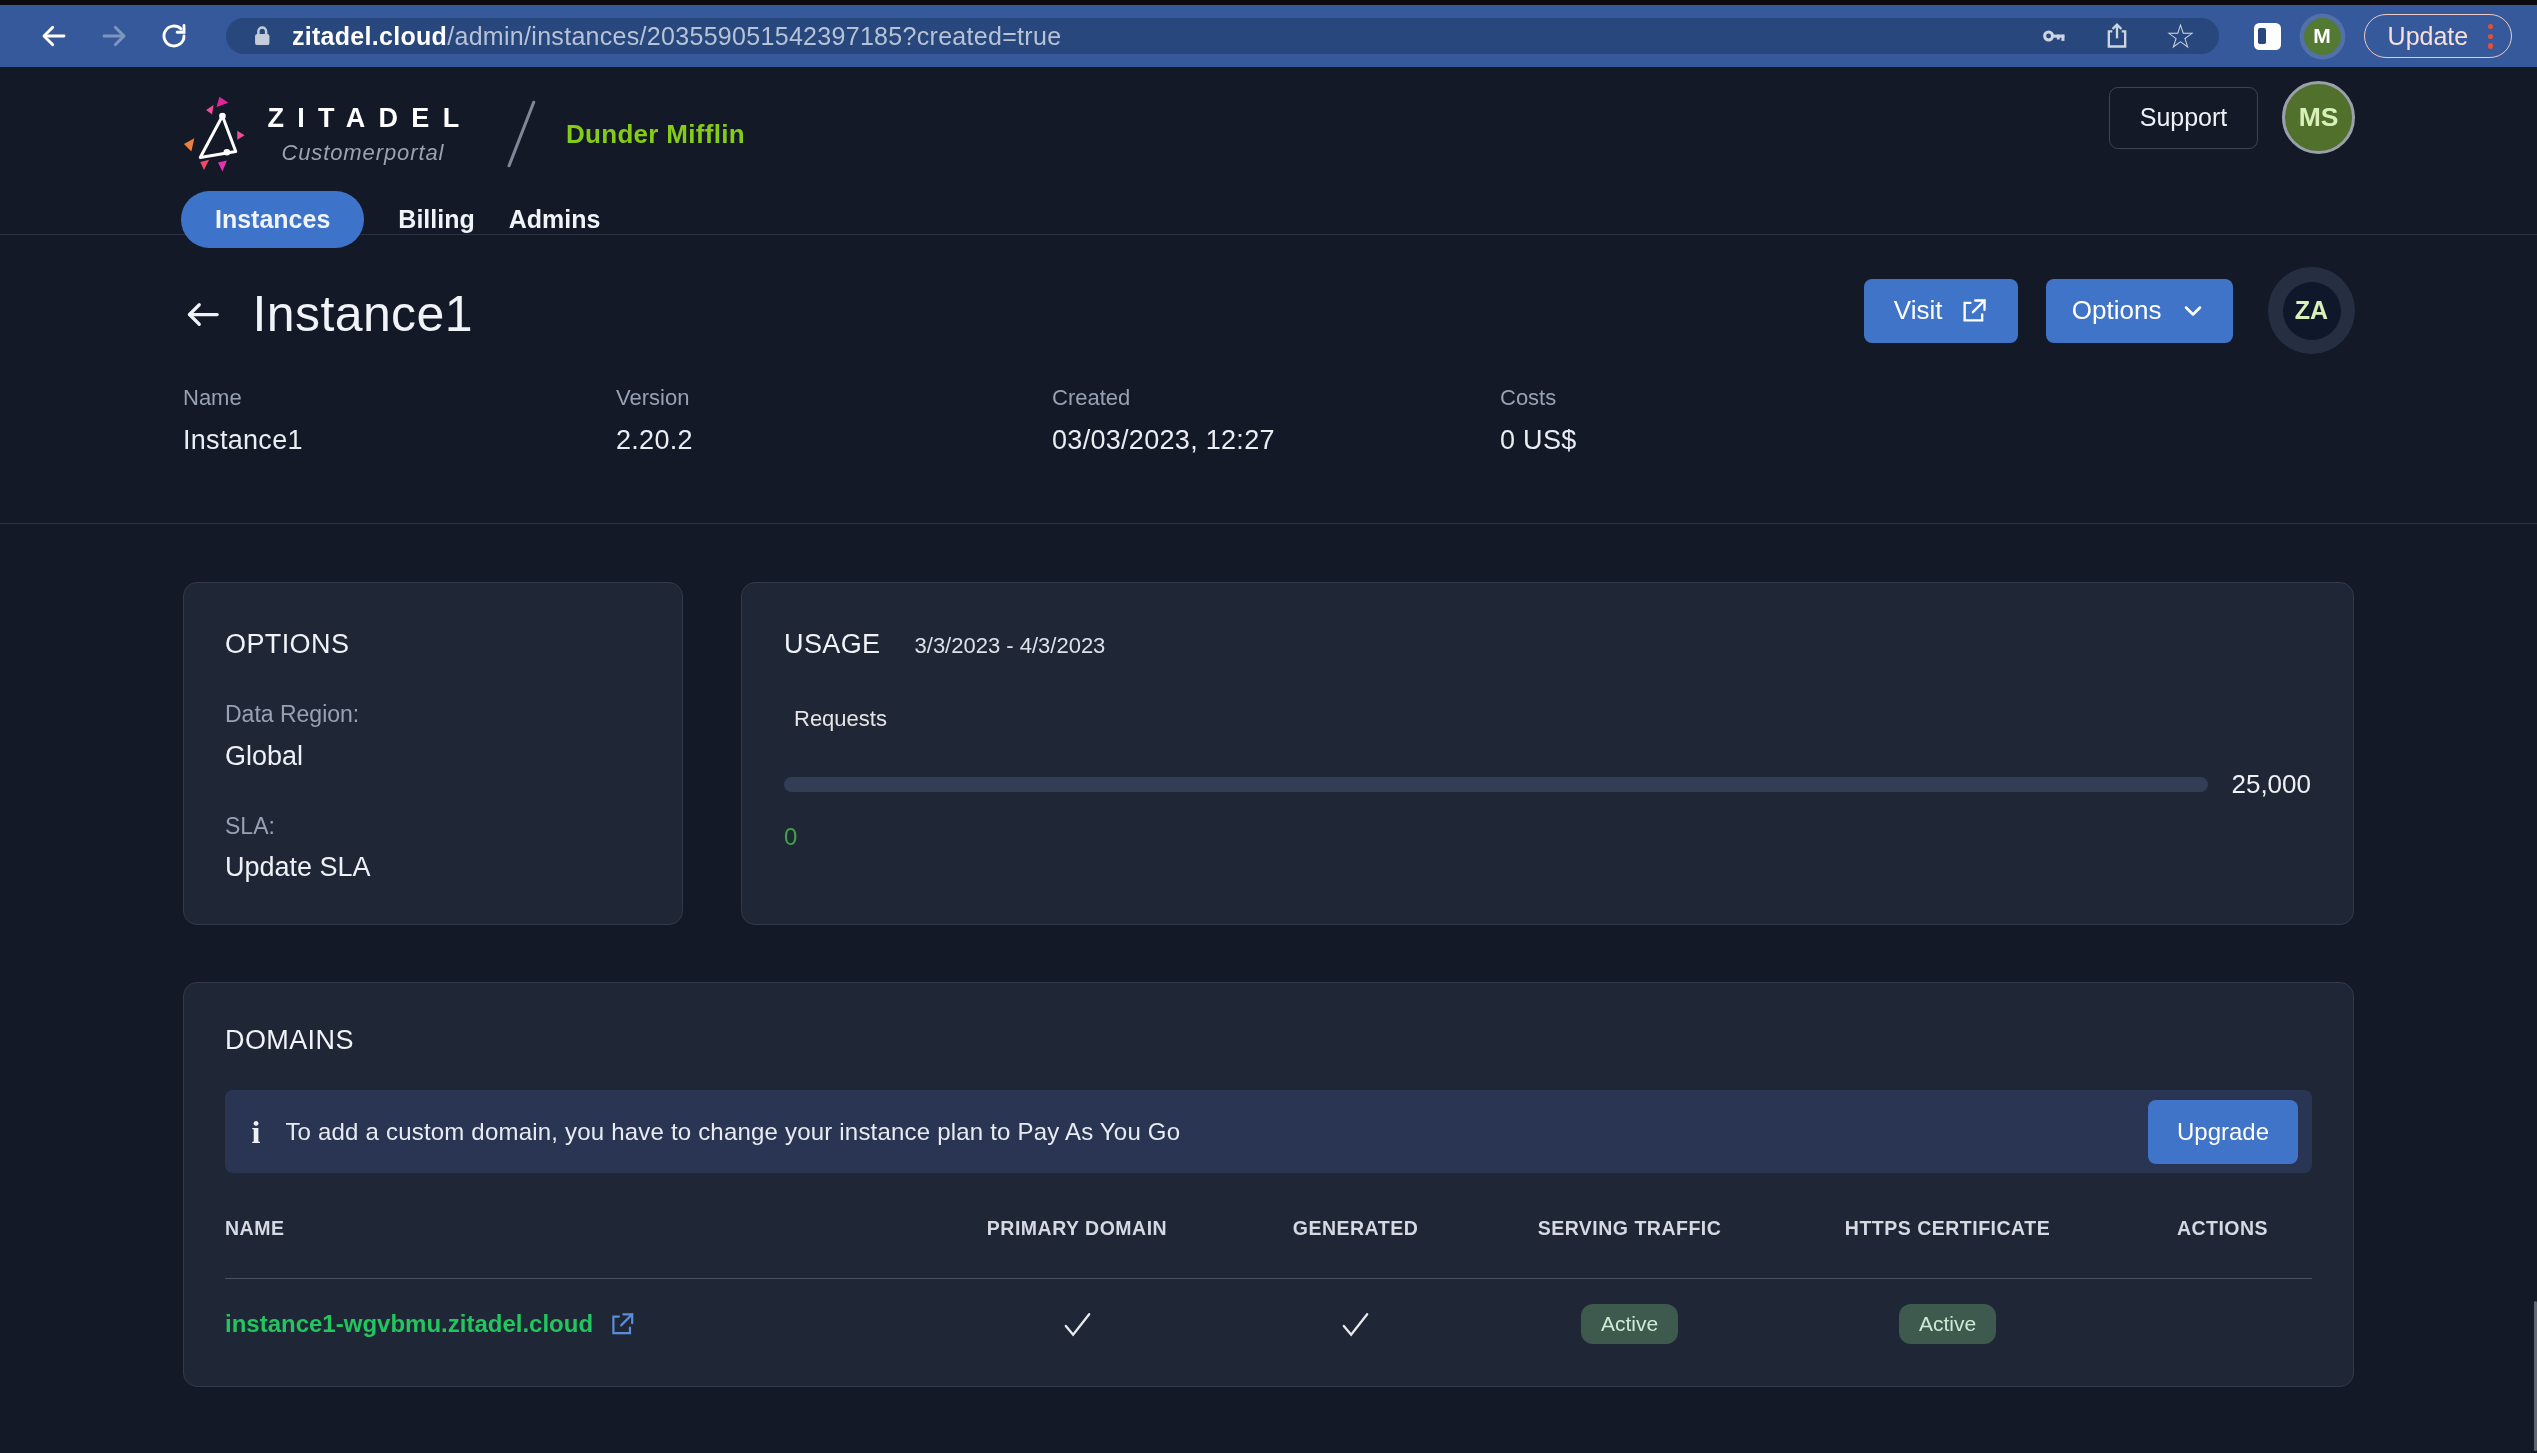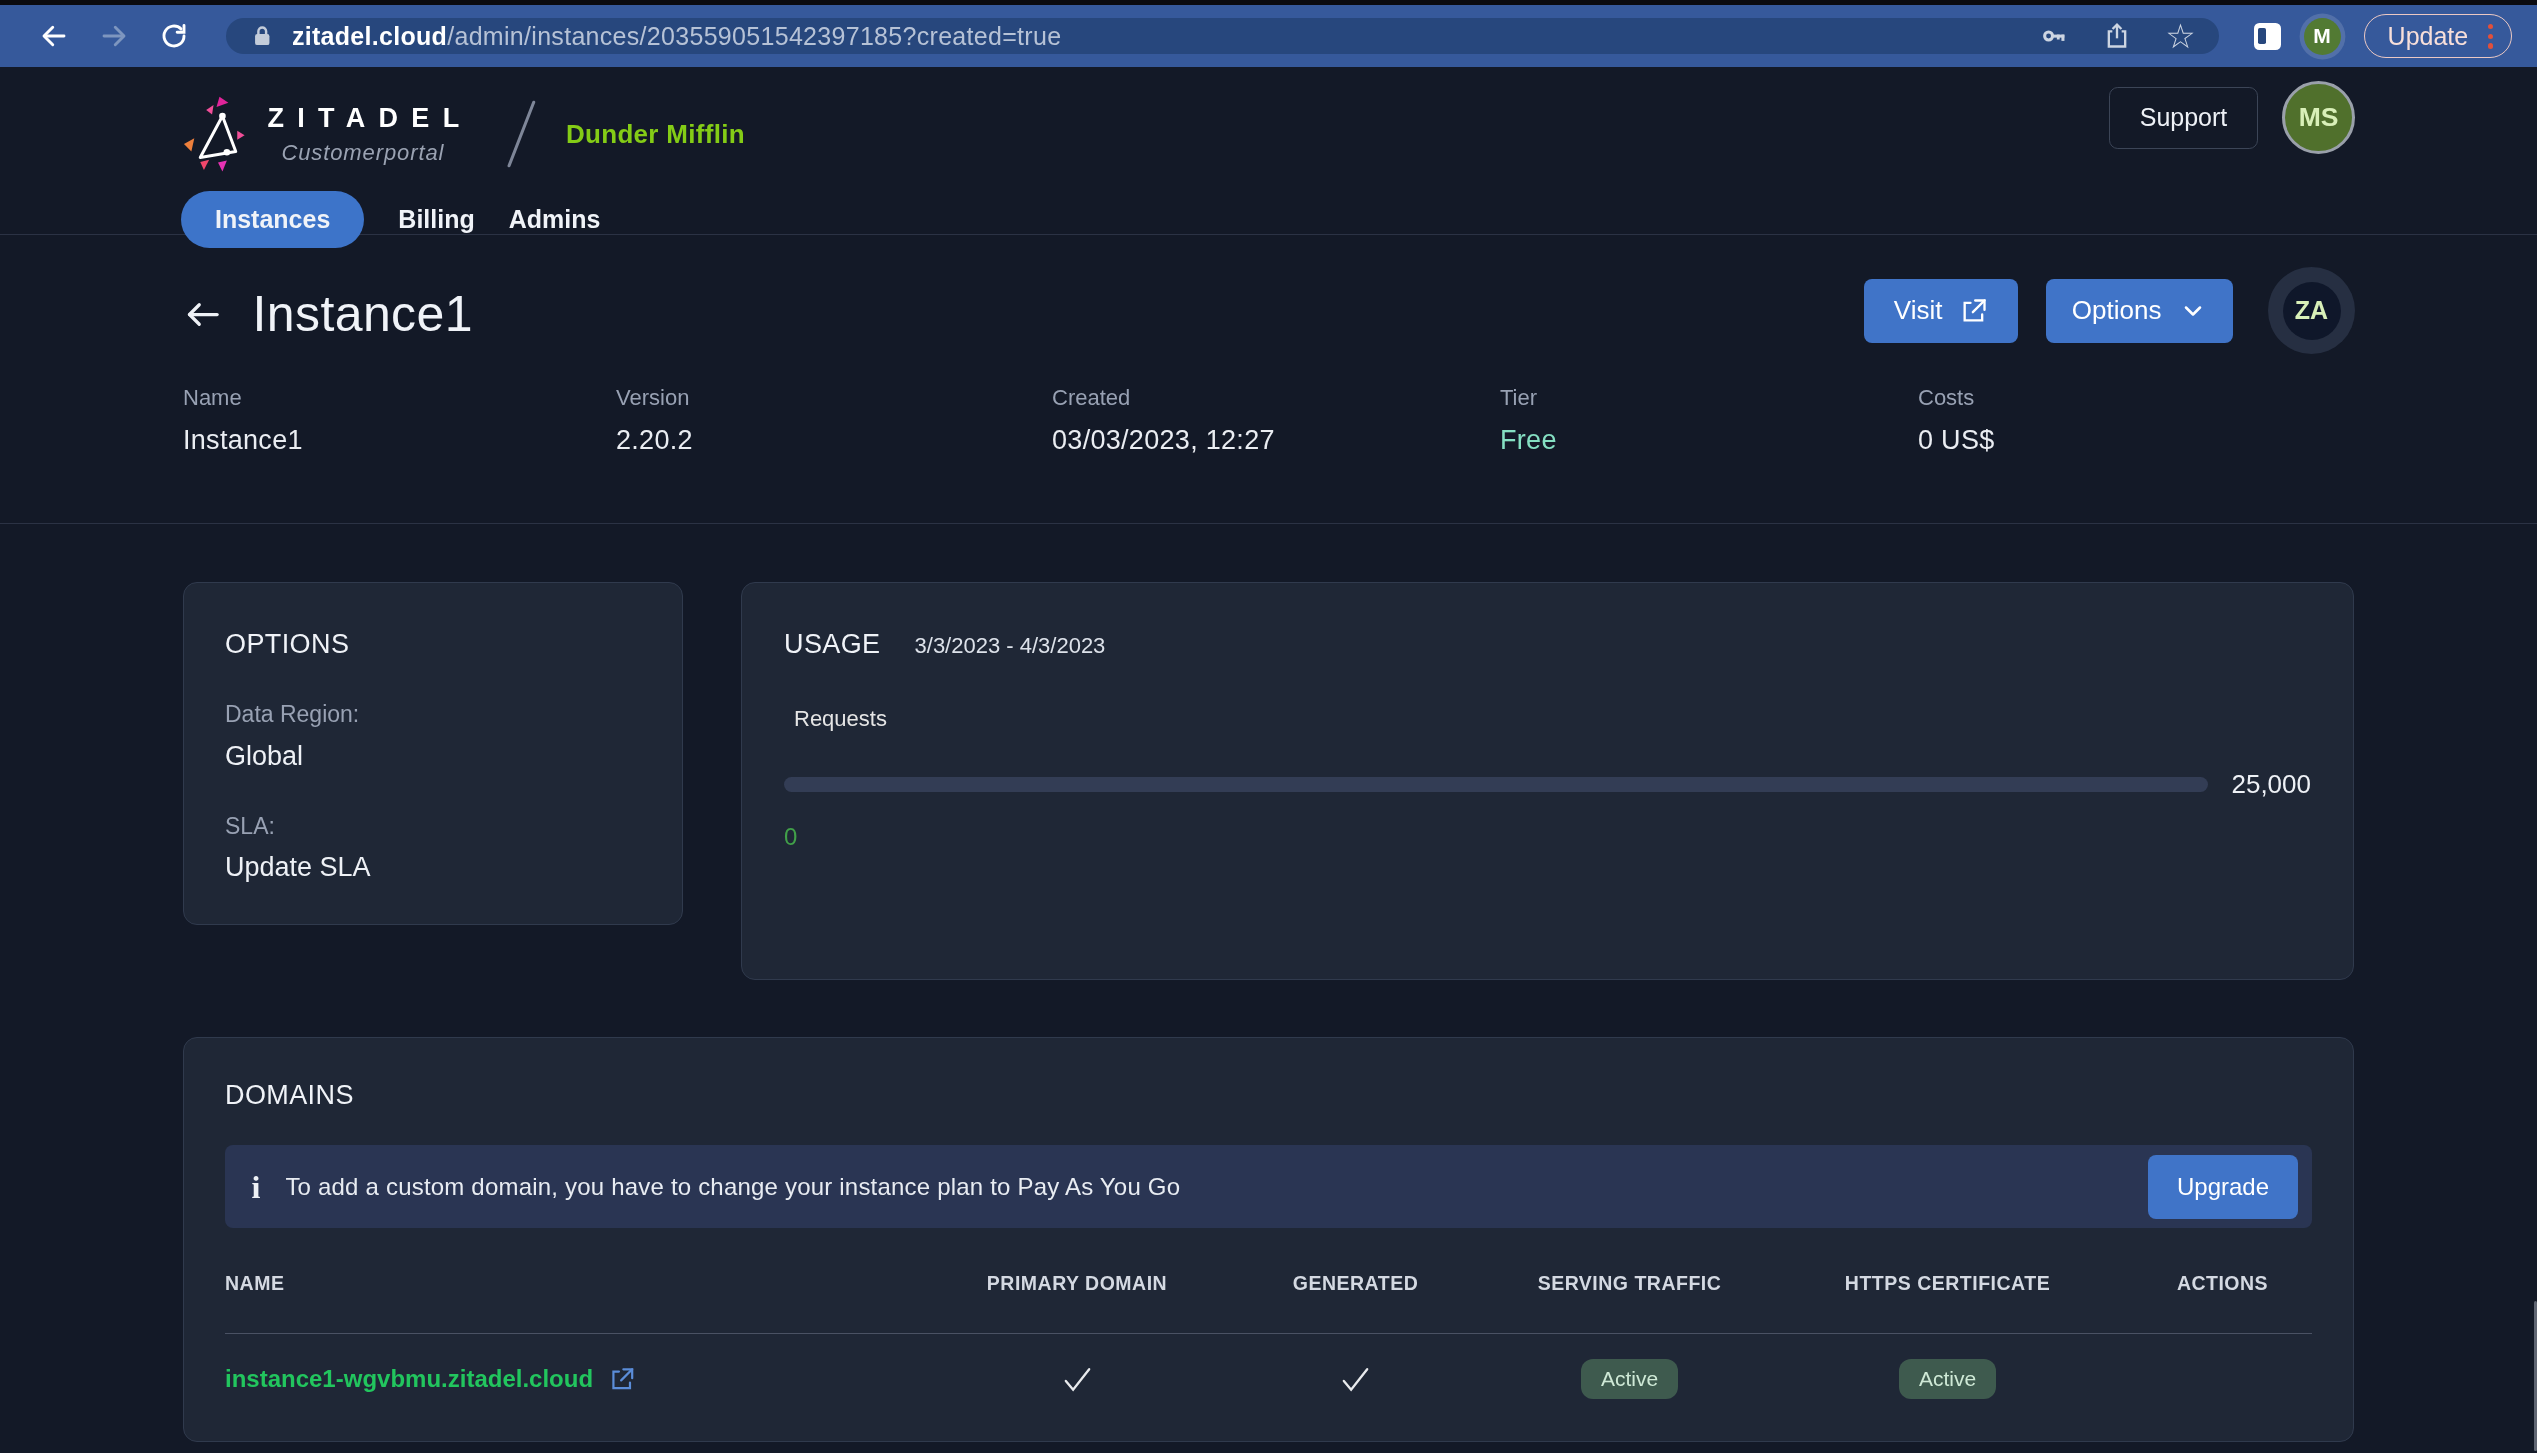--- a/index.html
+++ b/index.html
@@ -96,21 +96,21 @@
 
   
   .cards-row { display:flex; gap:58px; padding:58px 184px 0 183px; }
   .card {
     background:#1f2736; border:0.9px solid #303a4d; border-radius:14px;
   }
   .options-card { width:500px; height:343px; padding:46px 41px; flex:0 0 auto; }
   .card-title { font-size:27px; color:#f0f3f8; letter-spacing:0.4px; }
   .opt-label { font-size:23px; color:#98a1b3; margin-top:41px; }
   .opt-value { font-size:27px; color:#eef1f6; margin-top:12.4px; }
-  .usage-card { flex:1 1 auto; height:398px; padding:46px 42px; }
+  .usage-card { flex:1 1 auto; height:343px; padding:46px 42px; }
   .usage-title-row { display:flex; align-items:baseline; gap:34px; }
   .usage-period { font-size:22px; color:#dde2ea; }
   .usage-metric { font-size:22px; color:#e5e5e5; margin-top:46px;margin-left:10px; }
   .usage-bar-row { display:flex; align-items:center; margin-top:37px; }
   .progress-track { flex:1 1 auto; height:15px; background:#333d55; border-radius:8px; overflow:hidden; position:relative; }
   .progress-fill { display:block; height:100%; width:0%; background:#85e0c3; border-radius:8px; }
   .usage-limit { font-size:26px; color:#eef1f6; margin-left:23px; flex:0 0 auto; }
   .usage-current { font-size:24px; color:#41a049; margin-top:23px; }
 
   
@@ -265,24 +265,20 @@
     </div>
     <div>
       <div class="meta-label">Version</div>
       <div class="meta-value">2.20.2</div>
     </div>
     <div>
       <div class="meta-label">Created</div>
       <div class="meta-value">03/03/2023, 12:27</div>
     </div>
     <div>
-      <div class="meta-label">Tier</div>
-      <div class="meta-value mint">Free</div>
-    </div>
-    <div>
       <div class="meta-label">Costs</div>
       <div class="meta-value">0 US$</div>
     </div>
   </div>
 </div>
 
 <div class="cards-row">
   <div class="card options-card">
     <div class="card-title">OPTIONS</div>
     <div class="opt-label">Data Region:</div>

